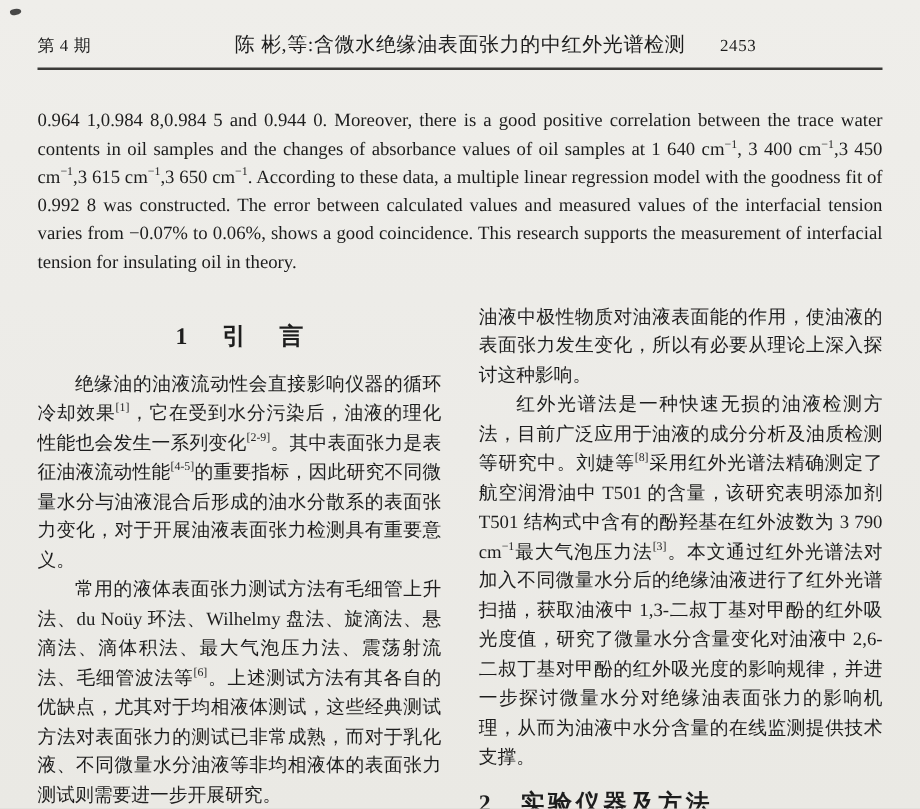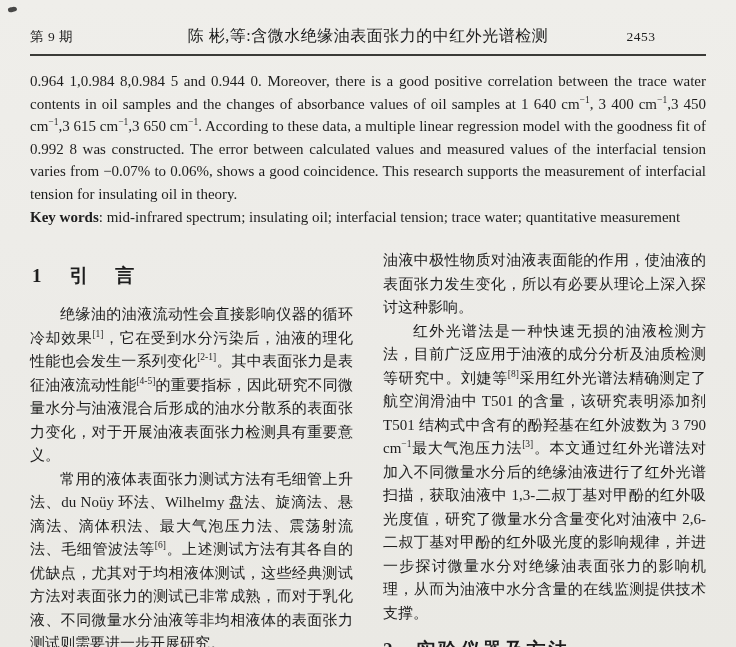--- a/index.html
+++ b/index.html
@@ -21,71 +21,70 @@
     border-radius:40% 60% 50% 50%;
     transform:rotate(-12deg);
     opacity:.85;
   }
   .pheader {
     display:flex; align-items:baseline;
     font-size:13.5px; letter-spacing:.5px;
   }
   .h-issue { width:130px; }
   .h-title { flex:1; text-align:center; font-size:16px; }
-  .h-page  { width:130px; text-align:center; font-family:"Liberation Serif",serif; }
+  .h-page  { width:130px; text-align:left; font-family:"Liberation Serif",serif; }
   .rule { border-bottom:2.5px solid #3b3b38; margin-top:7px; }
 
   .abstract {
-    margin-top:14px;
+    margin-top:30px;
     font-size:15px; line-height:22.6px;
     text-align:justify;
   }
   .keywords { margin-top:0; }
   .bold { font-weight:bold; }
   sup { font-size:9.5px; line-height:0; vertical-align:super; letter-spacing:0; }
 
   .columns {
     display:flex; gap:30px;
     margin-top:21px;
     font-size:15px; line-height:23.5px;
     text-align:justify;
   }
   .col { flex:1; min-width:0; }
   .para { margin:0;font-family:Liberation Serif, serif; }
   .indent { text-indent:2em; }
 
   .sec-h { font-weight:bold; font-size:19px; line-height:24px; text-align:left; }
-  .sec-h1 { margin:15px 0 15px 2px; }
+  .sec-h1 { margin:15px 0 15px 2px;text-align:center; }
   .sec-h1 .sec-title { margin-left:28px; word-spacing:18px; letter-spacing:2px; }
   .sec-h2 { margin-top:13px; }
   .sec-h2 .sec-title { margin-left:24px; letter-spacing:3px; }
 </style>
 </head>
 <body>
 
 <div class="page">
   <div class="speck"></div>
 
   <div class="pheader">
-    <span class="h-issue">第 9 期</span>
+    <span class="h-issue">第 4 期</span>
     <span class="h-title">陈  彬,等:含微水绝缘油表面张力的中红外光谱检测</span>
     <span class="h-page">2453</span>
   </div>
   <div class="rule"></div>
 
   <div class="abstract"><span>0.964 1,0.984 8,0.984 5 and 0.944 0.  Moreover, there is a good positive correlation between the trace water contents in oil samples and the changes of absorbance values of oil samples at 1 640 cm</span><sup>−1</sup><span>, 3 400 cm</span><sup>−1</sup><span>,3 450 cm</span><sup>−1</sup><span>,3 615 cm</span><sup>−1</sup><span>,3 650 cm</span><sup>−1</sup><span>.  According to these data, a multiple linear regression model with the goodness fit of 0.992 8 was constructed.  The error between calculated values and measured values of the interfacial tension varies from −0.07% to 0.06%, shows a good coincidence. This research supports the measurement of interfacial tension for insulating oil in theory.</span></div>
-  <div class="abstract keywords"><span class="bold">Key words</span><span>: mid-infrared spectrum; insulating oil; interfacial tension; trace water; quantitative measurement</span></div>
 
   <div class="columns">
     <div class="col">
       <div class="sec-h sec-h1">
         <span class="sec-num">1</span><span class="sec-title">引 言</span>
       </div>
       <div>
-          <p class="para indent"><span>绝缘油的油液流动性会直接影响仪器的循环冷却效果</span><sup>[1]</sup><span>，它在受到水分污染后，油液的理化性能也会发生一系列变化</span><sup>[2-1]</sup><span>。其中表面张力是表征油液流动性能</span><sup>[4-5]</sup><span>的重要指标，因此研究不同微量水分与油液混合后形成的油水分散系的表面张力变化，对于开展油液表面张力检测具有重要意义。</span></p>
+          <p class="para indent"><span>绝缘油的油液流动性会直接影响仪器的循环冷却效果</span><sup>[1]</sup><span>，它在受到水分污染后，油液的理化性能也会发生一系列变化</span><sup>[2-9]</sup><span>。其中表面张力是表征油液流动性能</span><sup>[4-5]</sup><span>的重要指标，因此研究不同微量水分与油液混合后形成的油水分散系的表面张力变化，对于开展油液表面张力检测具有重要意义。</span></p>
           <p class="para indent"><span>常用的液体表面张力测试方法有毛细管上升法、du Noüy 环法、Wilhelmy 盘法、旋滴法、悬滴法、滴体积法、最大气泡压力法、震荡射流法、毛细管波法等</span><sup>[6]</sup><span>。上述测试方法有其各自的优缺点，尤其对于均相液体测试，这些经典测试方法对表面张力的测试已非常成熟，而对于乳化液、不同微量水分油液等非均相液体的表面张力测试则需要进一步开展研究。</span></p>
         </div>
     </div>
 
     <div class="col">
       <div>
           <p class="para"><span>油液中极性物质对油液表面能的作用，使油液的表面张力发生变化，所以有必要从理论上深入探讨这种影响。</span></p>
           <p class="para indent"><span>红外光谱法是一种快速无损的油液检测方法，目前广泛应用于油液的成分分析及油质检测等研究中。刘婕等</span><sup>[8]</sup><span>采用红外光谱法精确测定了航空润滑油中 T501 的含量，该研究表明添加剂 T501 结构式中含有的酚羟基在红外波数为 3 790 cm</span><sup>−1</sup><span>最大气泡压力法</span><sup>[3]</sup><span>。本文通过红外光谱法对加入不同微量水分后的绝缘油液进行了红外光谱扫描，获取油液中 1,3-二叔丁基对甲酚的红外吸光度值，研究了微量水分含量变化对油液中 2,6-二叔丁基对甲酚的红外吸光度的影响规律，并进一步探讨微量水分对绝缘油表面张力的影响机理，从而为油液中水分含量的在线监测提供技术支撑。</span></p>
         </div>
       <div class="sec-h sec-h2">

